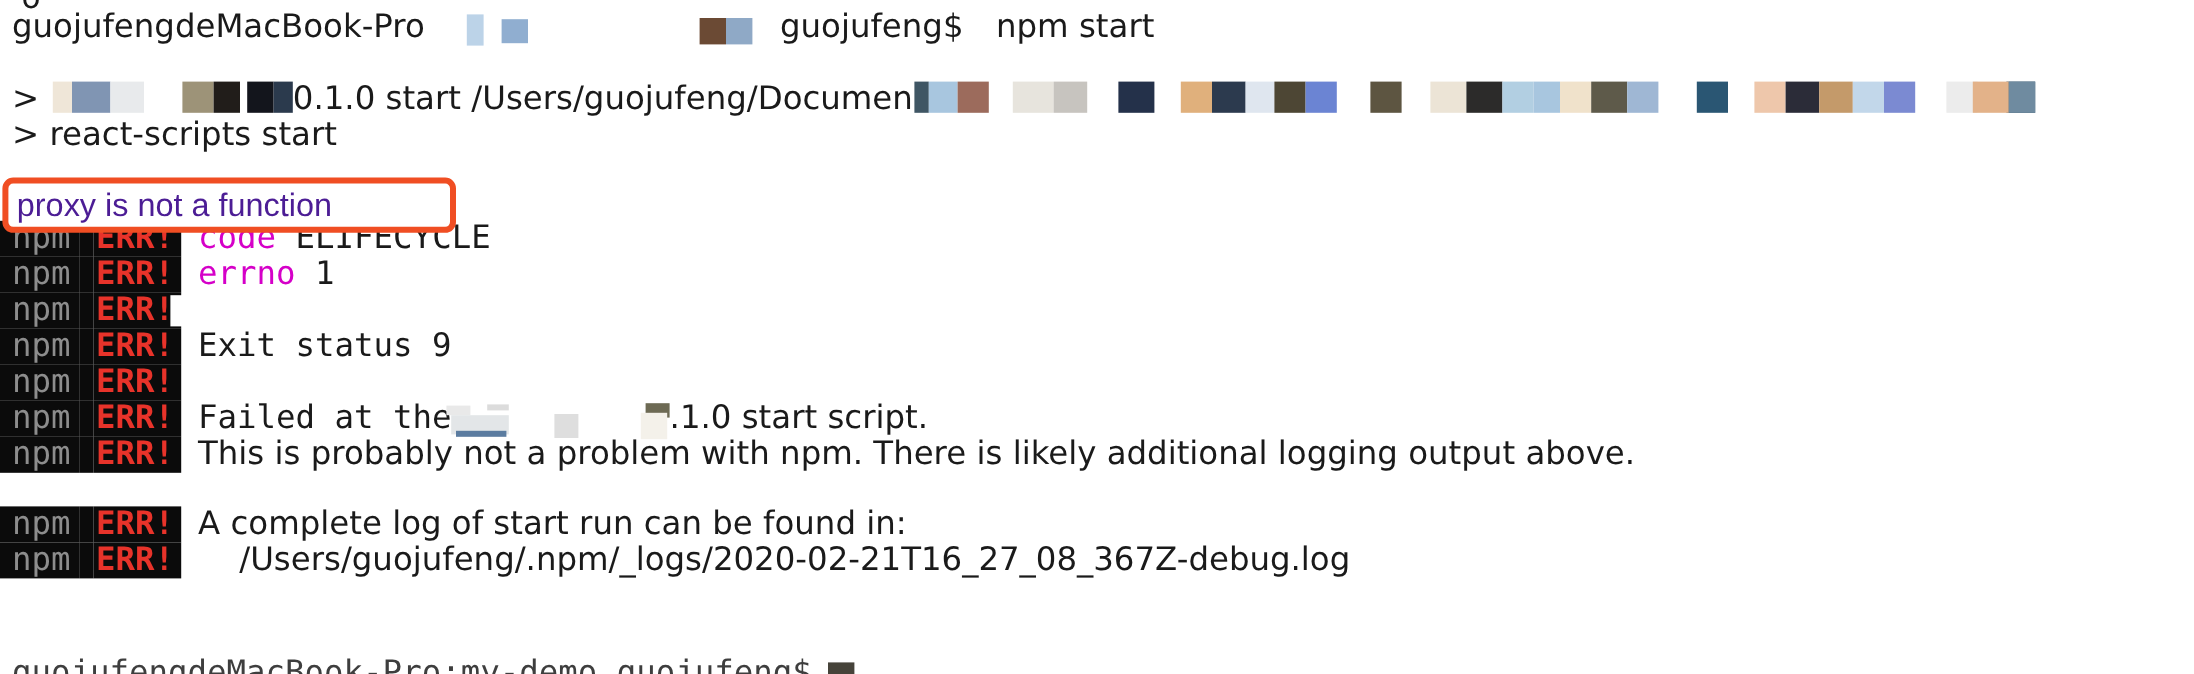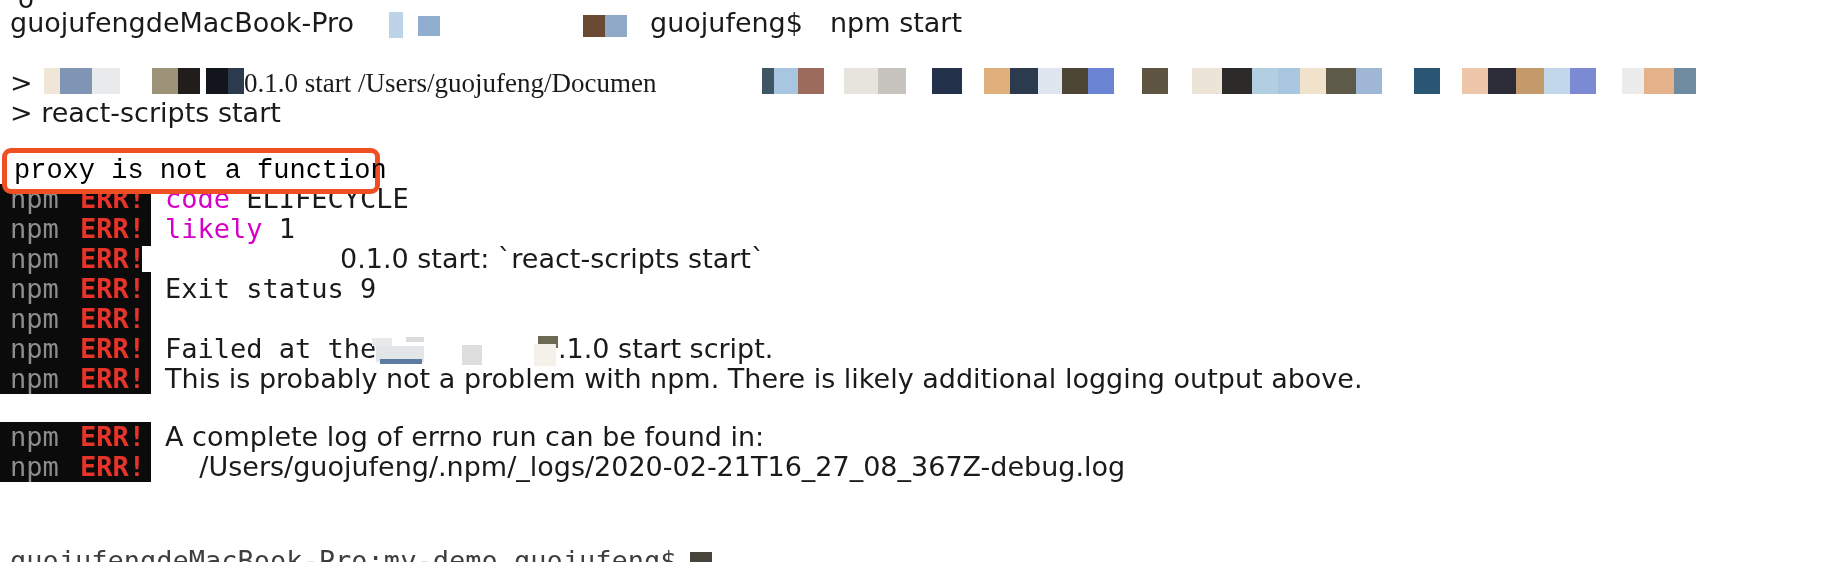--- a/index.html
+++ b/index.html
@@ -103,24 +103,24 @@
     border: 5px solid #f04e23;
     border-radius: 9px;
     background: #ffffff;
     box-sizing: border-box;
     z-index: 30;
   }
   #highlight-text {
     position: absolute;
     left: 14px;
     top: 156px;
-    font-family: Liberation Mono, monospace;
+    font-family: Liberation Sans, sans-serif;
     font-size: 27px;
     line-height: 30px;
-    color: #000000;
+    color: #4c1d95;
     white-space: pre;
     z-index: 31;
   }
 
   
   .redact {
     position: absolute;
     display: block;
     z-index: 20;
   }
@@ -158,21 +158,21 @@
   <div class="line sans" style="top:68px; left:10px;">&gt; </div>
 
   <div class="redact" style="left:44px; top:68px; width:16px; height:26px; background:#efe6d8;"></div>
   <div class="redact" style="left:60px; top:68px; width:32px; height:26px; background:#8095b3;"></div>
   <div class="redact" style="left:92px; top:68px; width:28px; height:26px; background:#e8eaec;"></div>
   <div class="redact" style="left:152px; top:68px; width:26px; height:26px; background:#9d9378;"></div>
   <div class="redact" style="left:178px; top:68px; width:22px; height:26px; background:#211d1a;"></div>
   <div class="redact" style="left:206px; top:68px; width:22px; height:26px; background:#13151c;"></div>
   <div class="redact" style="left:228px; top:68px; width:16px; height:26px; background:#2b3a4d;"></div>
 
-  <div class="line sans" style="top:68px; left:244px;font-family:Liberation Serif, serif;">0.1.0 start /Users/guojufeng/Documen</div>
+  <div class="line sans" style="top:68px; left:244px;">0.1.0 start /Users/guojufeng/Documen</div>
 
   <div class="redact" style="left:762px; top:68px; width:1044px; height:26px;">
     <span class="px" style="left:0px;   width:12px; background:#3f5664;"></span>
     <span class="px" style="left:12px;  width:24px; background:#a8c6df;"></span>
     <span class="px" style="left:36px;  width:26px; background:#9c6b5c;"></span>
     <span class="px" style="left:82px;  width:34px; background:#e7e4dd;"></span>
     <span class="px" style="left:116px; width:28px; background:#c7c4bf;"></span>
     <span class="px" style="left:170px; width:30px; background:#24314a;"></span>
     <span class="px" style="left:222px; width:26px; background:#e0b07c;"></span>
     <span class="px" style="left:248px; width:28px; background:#2c3a4e;"></span>
@@ -217,30 +217,29 @@
     <span class="gutter-npm">npm</span>
     <span class="gutter-gap"></span>
     <span class="gutter-err">ERR!</span>
     <span class="err-body"><span class="kw-magenta">code</span><span> ELIFECYCLE</span></span>
   </div>
 
   <div class="errline" style="top:214px;">
     <span class="gutter-npm">npm</span>
     <span class="gutter-gap"></span>
     <span class="gutter-err">ERR!</span>
-    <span class="err-body"><span class="kw-magenta">likely</span><span> 1</span></span>
+    <span class="err-body"><span class="kw-magenta">errno</span><span> 1</span></span>
   </div>
 
   <div class="errline" style="top:244px;">
     <span class="gutter-npm">npm</span>
     <span class="gutter-gap"></span>
     <span class="gutter-err">ERR!</span>
   </div>
   <div class="redact" style="left:142px; top:246px; width:200px; height:26px; background:#ffffff;"></div>
-  <div class="line sans" style="top:244px; left:340px;">0.1.0 start: `react-scripts start`</div>
 
   <div class="errline" style="top:274px;">
     <span class="gutter-npm">npm</span>
     <span class="gutter-gap"></span>
     <span class="gutter-err">ERR!</span>
     <span class="err-body">Exit status 9</span>
   </div>
 
   <div class="errline" style="top:304px;">
     <span class="gutter-npm">npm</span>
@@ -269,21 +268,21 @@
     <span class="gutter-npm">npm</span>
     <span class="gutter-gap"></span>
     <span class="gutter-err">ERR!</span>
     <span class="err-body sans">This is probably not a problem with npm. There is likely additional logging output above.</span>
   </div>
 
   <div class="errline" style="top:422px;">
     <span class="gutter-npm">npm</span>
     <span class="gutter-gap"></span>
     <span class="gutter-err">ERR!</span>
-    <span class="err-body sans">A complete log of errno run can be found in:</span>
+    <span class="err-body sans">A complete log of start run can be found in:</span>
   </div>
 
   <div class="errline" style="top:452px;">
     <span class="gutter-npm">npm</span>
     <span class="gutter-gap"></span>
     <span class="gutter-err">ERR!</span>
     <span class="err-body sans">    /Users/guojufeng/.npm/_logs/2020-02-21T16_27_08_367Z-debug.log</span>
   </div>
 
   <div class="bottom-clip">guojufengdeMacBook-Pro:my-demo guojufeng$</div>

